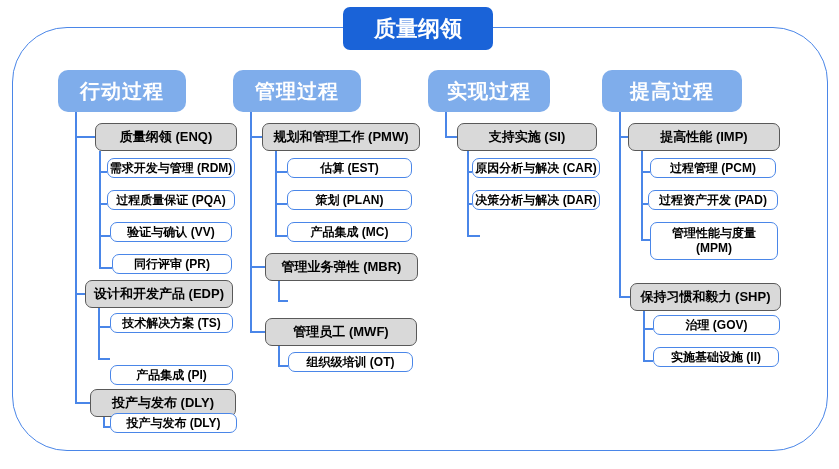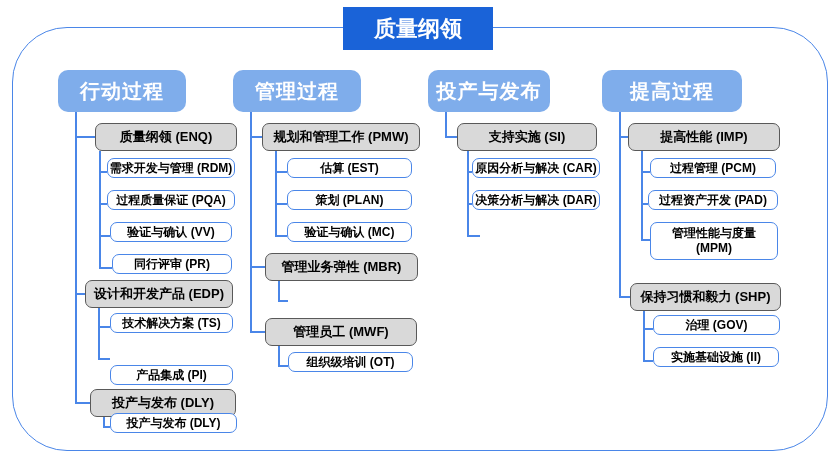--- a/index.html
+++ b/index.html
@@ -1,21 +1,21 @@
 <!DOCTYPE html>
 <html><head>
 <meta charset="utf-8">
 <style>
   html,body{margin:0;padding:0;background:#fff;}
   .canvas{position:relative;width:839px;height:469px;background:#ffffff;
           font-family:"Liberation Sans",sans-serif;overflow:hidden;}
   .frame{position:absolute;left:12px;top:27px;width:816px;height:424px;
          border:1.5px solid #4a86e8;border-radius:55px;box-sizing:border-box;}
   .title{position:absolute;left:343px;top:7px;width:150px;height:43px;
-         background:#1a63d8;border-radius:0;color:#ffffff;font-weight:bold;
+         background:#1a63d8;border-radius:7px;color:#ffffff;font-weight:bold;
          font-size:22px;display:flex;align-items:center;justify-content:center;}
   .header{position:absolute;top:70px;height:42px;background:#7fadeb;border-radius:10px;
           color:#ffffff;font-weight:bold;font-size:20px;letter-spacing:1px;
           display:flex;align-items:center;justify-content:center;}
   .group{position:absolute;height:28px;background:#d9d9d9;border:1.4px solid #595959;
          border-radius:7px;font-weight:bold;font-size:13px;color:#000;box-sizing:border-box;
          display:flex;align-items:center;justify-content:center;white-space:nowrap;}
   .leaf{position:absolute;height:20px;background:#ffffff;border:1.4px solid #4a86e8;
         border-radius:7px;font-weight:bold;font-size:12px;color:#000;box-sizing:border-box;
         display:flex;align-items:center;justify-content:center;white-space:nowrap;}
@@ -26,21 +26,21 @@
 </head>
 <body>
 
 <div class="canvas">
 
   <div class="frame"></div>
   <div class="title">质量纲领</div>
 
   <div class="header" style="left:58px;width:128px">行动过程</div>
   <div class="header" style="left:233px;width:128px">管理过程</div>
-  <div class="header" style="left:428px;width:122px">投产与发布</div>
+  <div class="header" style="left:428px;width:122px">实现过程</div>
   <div class="header" style="left:602px;width:140px">提高过程</div>
 
   <i class="vl" style="left:75px;top:112px;height:291px"></i>
   <i class="vl" style="left:250px;top:112px;height:220px"></i>
   <i class="vl" style="left:445px;top:112px;height:26px"></i>
   <i class="vl" style="left:619px;top:112px;height:185px"></i>
 
   <i class="vl" style="left:99px;top:151px;height:117px"></i>
   <i class="vl" style="left:98px;top:308px;height:51px"></i>
   <i class="vl" style="left:103px;top:417px;height:11px"></i>
@@ -88,21 +88,21 @@
   <div class="leaf" style="left:112px;top:254px;width:120px">同行评审 (PR)</div>
   <div class="group" style="left:85px;top:280px;width:148px">设计和开发产品 (EDP)</div>
   <div class="leaf" style="left:110px;top:313px;width:123px">技术解决方案 (TS)</div>
   <div class="leaf" style="left:110px;top:365px;width:123px">产品集成 (PI)</div>
   <div class="group" style="left:90px;top:389px;width:146px">投产与发布 (DLY)</div>
   <div class="leaf" style="left:110px;top:413px;width:127px">投产与发布 (DLY)</div>
 
   <div class="group" style="left:262px;top:123px;width:158px">规划和管理工作 (PMW)</div>
   <div class="leaf" style="left:287px;top:158px;width:125px">估算 (EST)</div>
   <div class="leaf" style="left:287px;top:190px;width:125px">策划 (PLAN)</div>
-  <div class="leaf" style="left:287px;top:222px;width:125px">验证与确认 (MC)</div>
+  <div class="leaf" style="left:287px;top:222px;width:125px">产品集成 (MC)</div>
   <div class="group" style="left:265px;top:253px;width:153px">管理业务弹性 (MBR)</div>
   <div class="group" style="left:265px;top:318px;width:152px">管理员工 (MWF)</div>
   <div class="leaf" style="left:288px;top:352px;width:125px">组织级培训 (OT)</div>
 
   <div class="group" style="left:457px;top:123px;width:140px">支持实施 (SI)</div>
   <div class="leaf" style="left:472px;top:158px;width:128px">原因分析与解决 (CAR)</div>
   <div class="leaf" style="left:472px;top:190px;width:128px">决策分析与解决 (DAR)</div>
 
   <div class="group" style="left:628px;top:123px;width:152px">提高性能 (IMP)</div>
   <div class="leaf" style="left:650px;top:158px;width:126px">过程管理 (PCM)</div>

